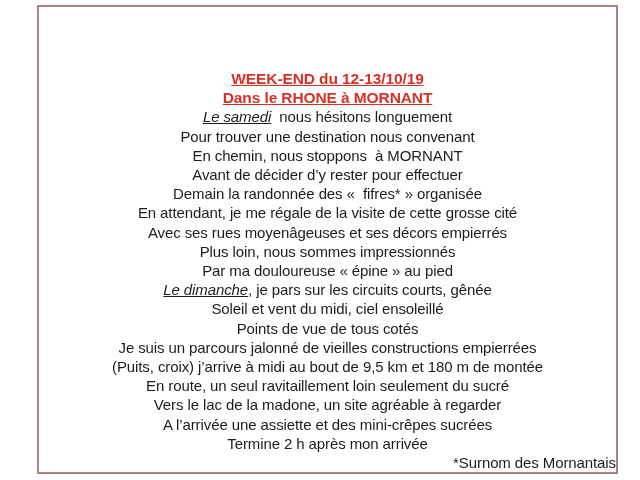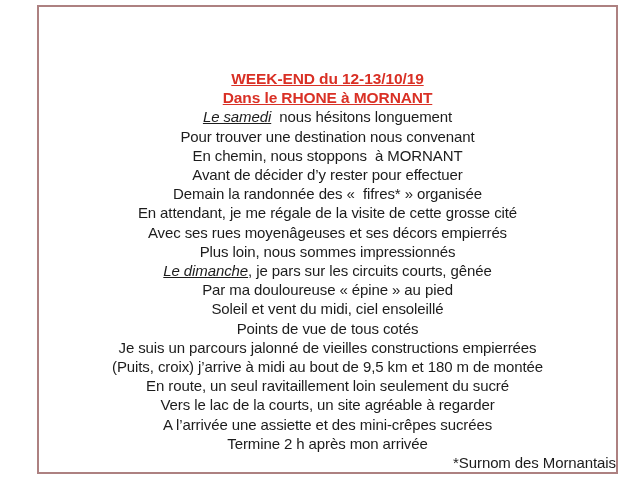--- a/index.html
+++ b/index.html
@@ -69,26 +69,26 @@
     <div class="line"><span class="seg-title">WEEK-END du 12-13/10/19</span></div>
         <div class="line"><span class="seg-title">Dans le RHONE à MORNANT</span></div>
         <div class="line"><span class="seg-italic-underline">Le samedi</span><span class="seg-normal">  nous hésitons longuement</span></div>
         <div class="line"><span class="seg-normal">Pour trouver une destination nous convenant</span></div>
         <div class="line"><span class="seg-normal">En chemin, nous stoppons  à MORNANT</span></div>
         <div class="line"><span class="seg-normal">Avant de décider d’y rester pour effectuer</span></div>
         <div class="line"><span class="seg-normal">Demain la randonnée des «  fifres* » organisée</span></div>
         <div class="line"><span class="seg-normal">En attendant, je me régale de la visite de cette grosse cité</span></div>
         <div class="line"><span class="seg-normal">Avec ses rues moyenâgeuses et ses décors empierrés</span></div>
         <div class="line"><span class="seg-normal">Plus loin, nous sommes impressionnés</span></div>
+        <div class="line"><span class="seg-normal">Par ma douloureuse « épine » au pied</span></div>
         <div class="line"><span class="seg-italic-underline">Le dimanche</span><span class="seg-normal">, je pars sur les circuits courts, gênée</span></div>
-        <div class="line"><span class="seg-normal">Par ma douloureuse « épine » au pied</span></div>
         <div class="line"><span class="seg-normal">Soleil et vent du midi, ciel ensoleillé</span></div>
         <div class="line"><span class="seg-normal">Points de vue de tous cotés</span></div>
         <div class="line"><span class="seg-normal">Je suis un parcours jalonné de vieilles constructions empierrées</span></div>
         <div class="line"><span class="seg-normal">(Puits, croix) j’arrive à midi au bout de 9,5 km et 180 m de montée</span></div>
         <div class="line"><span class="seg-normal">En route, un seul ravitaillement loin seulement du sucré</span></div>
-        <div class="line"><span class="seg-normal">Vers le lac de la courts, un site agréable à regarder</span></div>
+        <div class="line"><span class="seg-normal">Vers le lac de la madone, un site agréable à regarder</span></div>
         <div class="line"><span class="seg-normal">A l’arrivée une assiette et des mini-crêpes sucrées</span></div>
         <div class="line"><span class="seg-normal">Termine 2 h après mon arrivée</span></div>
         <div class="line footnote"><span class="seg-normal">*Surnom des Mornantais</span></div>
       </div>
   </div>
 </div>
 
 </body></html>

